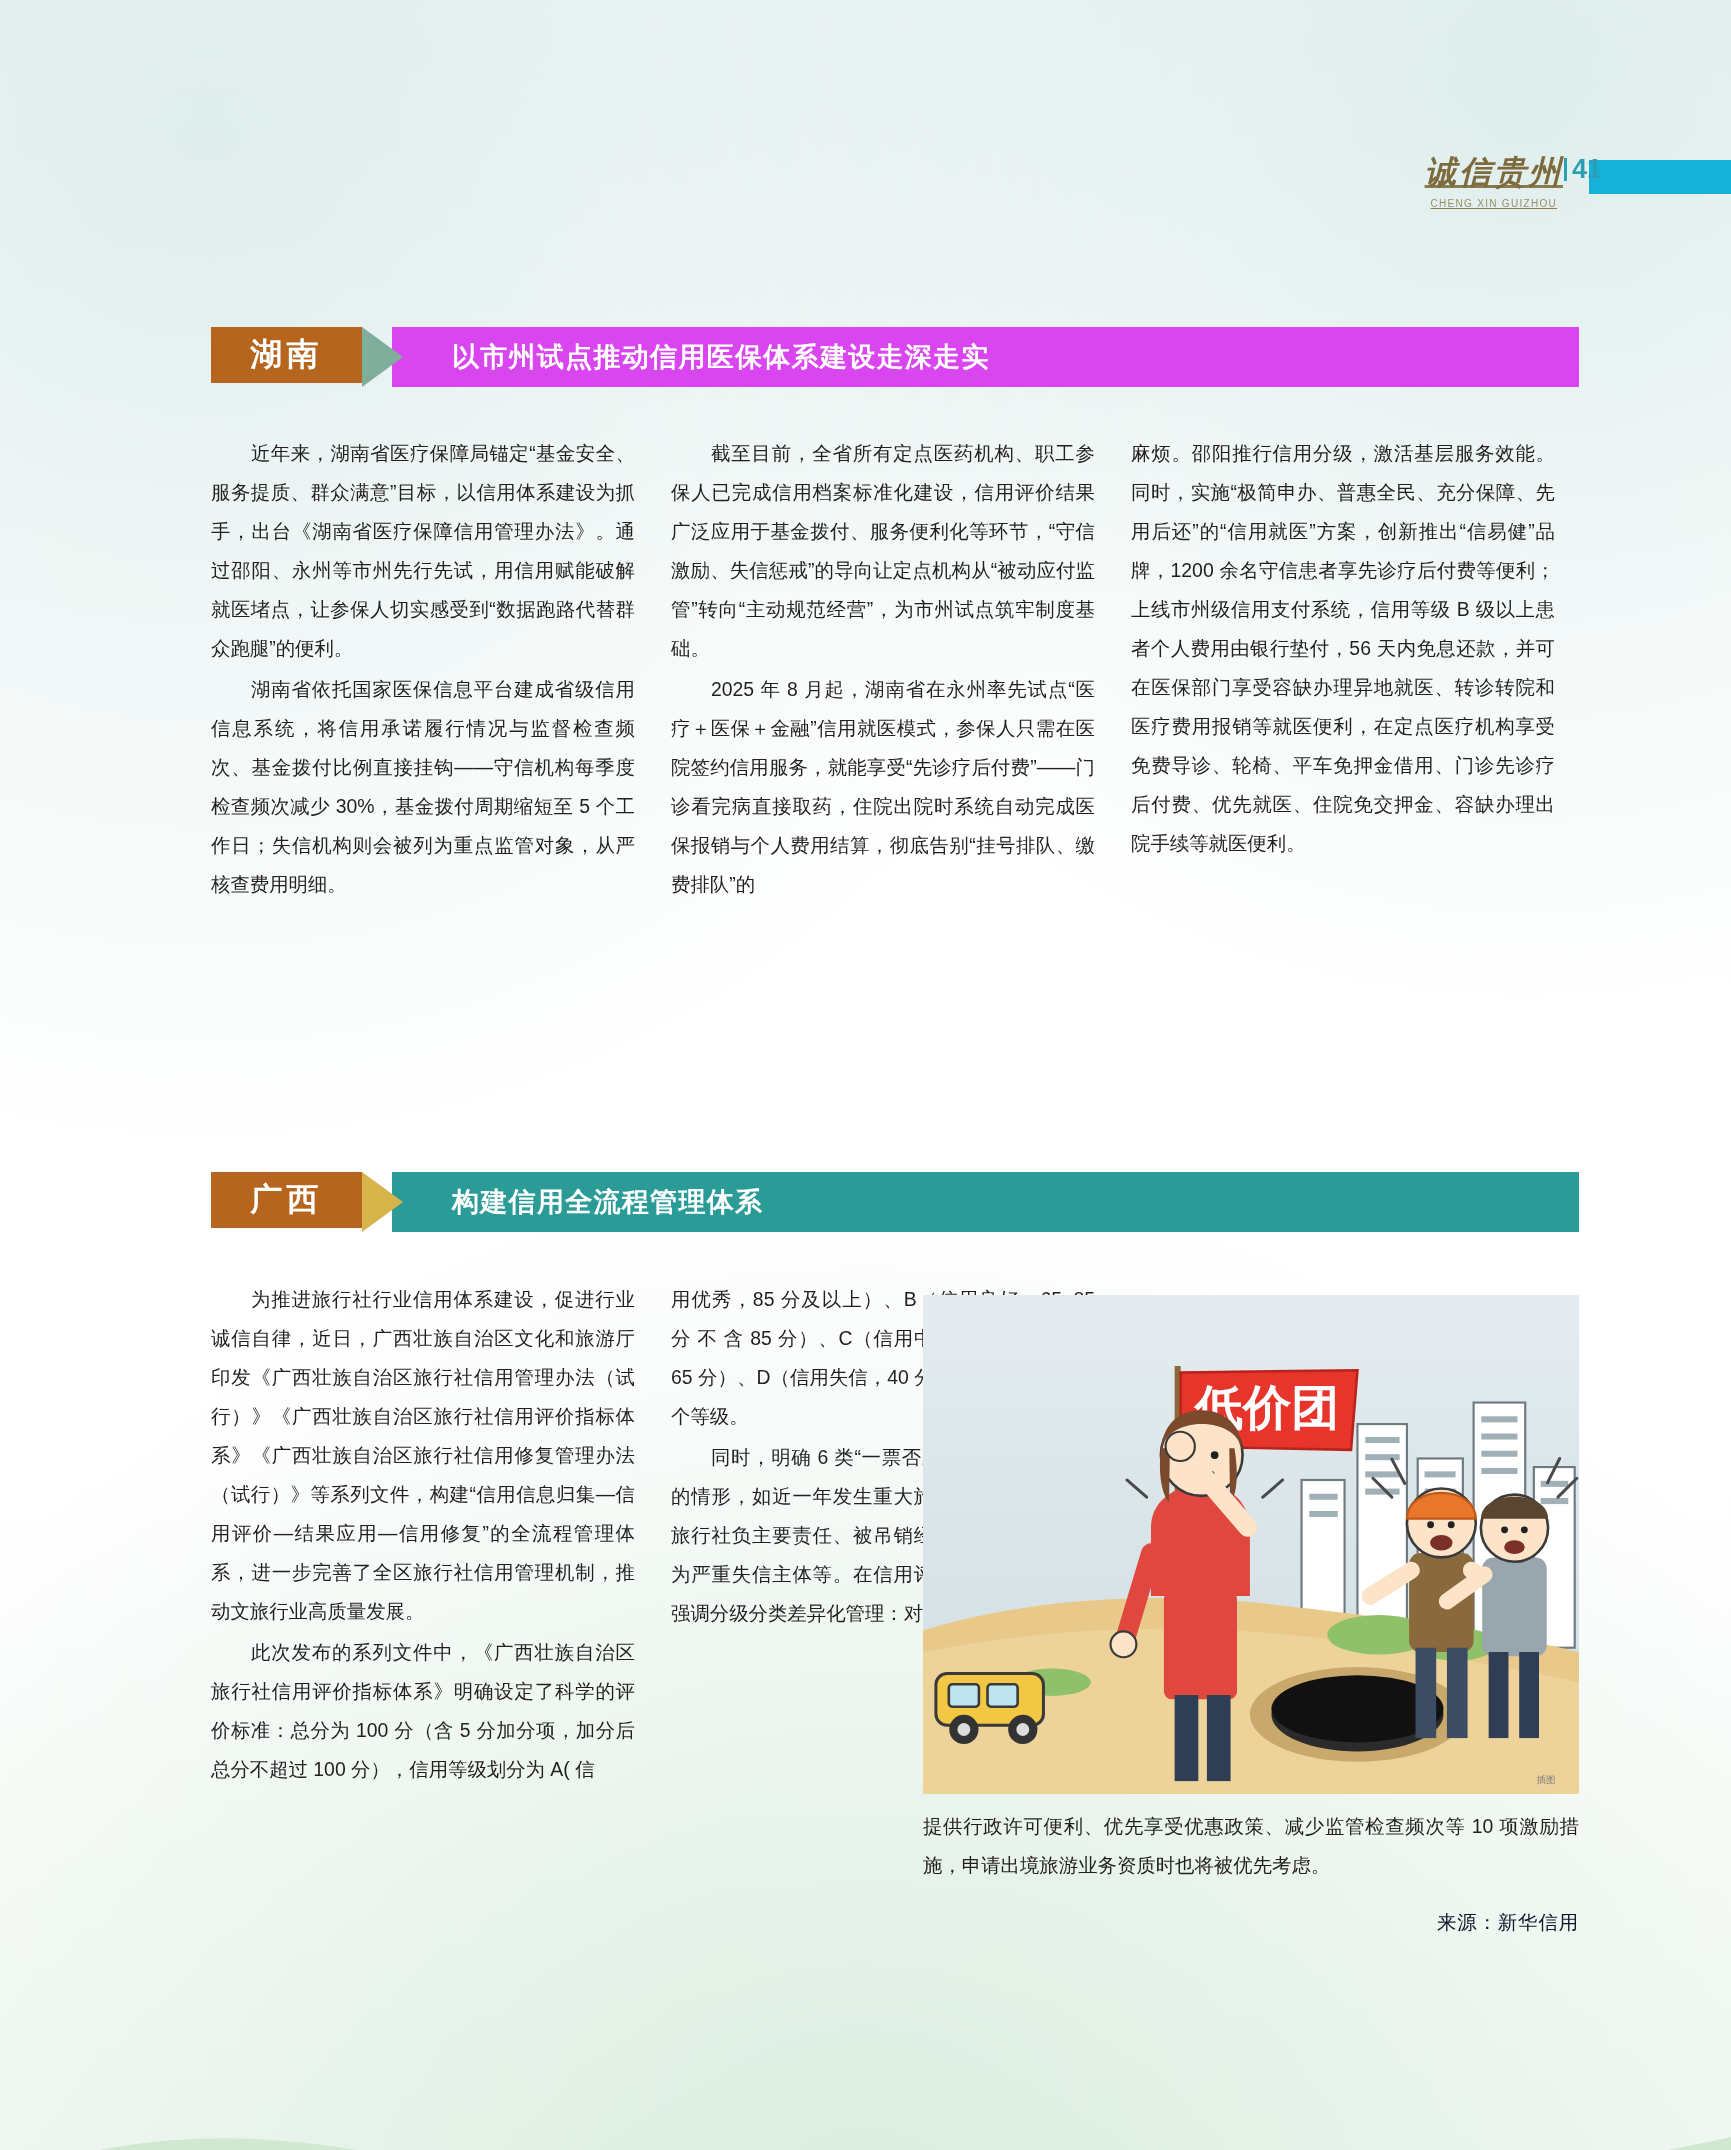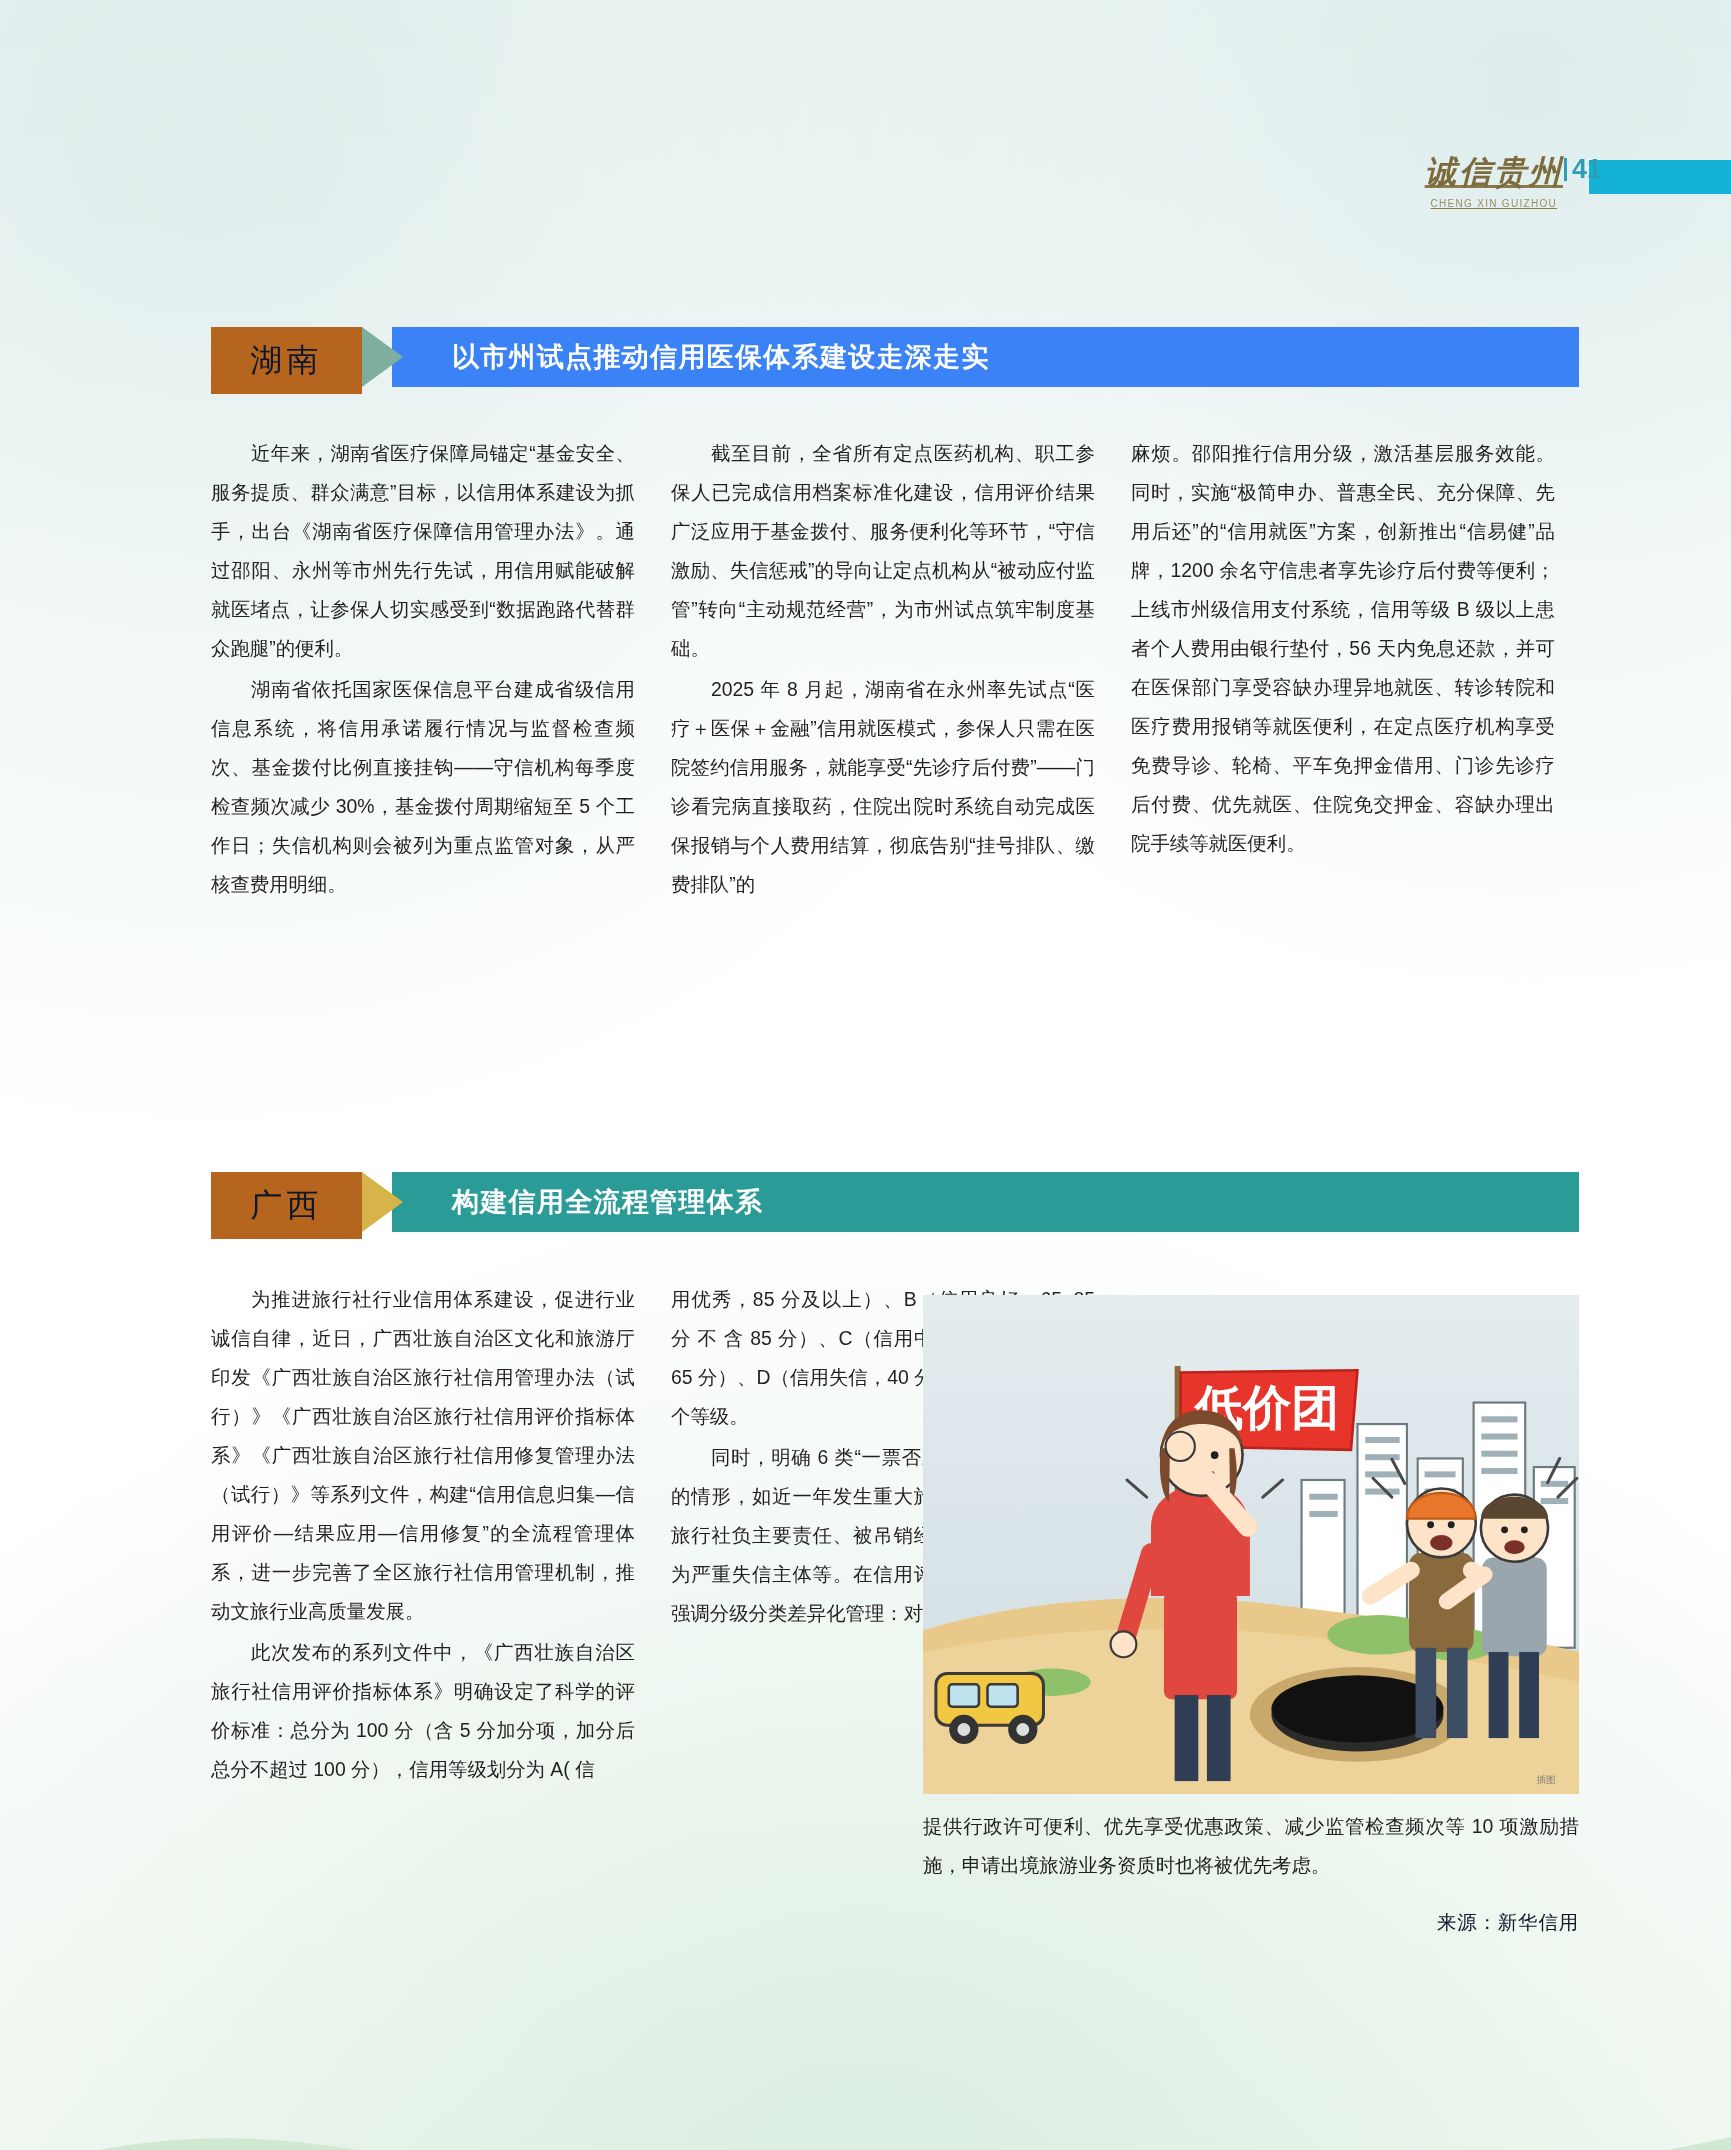--- a/index.html
+++ b/index.html
@@ -42,23 +42,23 @@
     font-family:"Liberation Sans",sans-serif;
   }
   .page-no .bar{
     display:inline-block;width:2.6px;height:23px;background:#2a9fb5;
     margin-right:5.2px;vertical-align:-2.6px;
   }
 
   
   .section-banner{position:absolute;height:60px;left:211px;width:1368px;}
   .banner-tag{
-    position:absolute;left:0;top:0;width:151px;height:67px;
+    position:absolute;left:0;top:0;width:151px;height:56px;
     display:flex;align-items:center;justify-content:center;
-    color:#0f172a;font-size:32px;font-weight:normal;letter-spacing:4.3px;
+    color:#ffffff;font-size:32px;font-weight:bold;letter-spacing:4.3px;
     font-family:"Liberation Sans",sans-serif;
   }
   .banner-arrow{
     position:absolute;left:151px;top:0;width:0;height:0;
     border-top:30px solid transparent;border-bottom:30px solid transparent;
   }
   .banner-body{
     position:absolute;left:181px;top:0;right:0;height:60px;
     display:flex;align-items:center;
   }
@@ -146,21 +146,21 @@
 <div class="brand">
   <div class="brand-cn">诚信贵州</div>
   <div class="brand-en">CHENG XIN GUIZHOU</div>
 </div>
 
 <div class="page-no">
   <span class="bar"></span><span>41</span>
 </div>
 
 <div class="section-banner" style="top:327px;">
-  <div class="banner-body" style="background:#3b82f6;">
+  <div class="banner-body" style="background:#d946ef;">
     <span class="banner-title">以市州试点推动信用医保体系建设走深走实</span>
   </div>
   <div class="banner-arrow" style="border-left:41px solid #7fae9c;"></div>
   <div class="banner-tag" style="background:#b5651d;">湖南</div>
 </div>
 
 <div class="cols" style="top:434px;left:211px;">
   <div class="col">
     <p class="para">近年来，湖南省医疗保障局锚定“基金安全、服务提质、群众满意”目标，以信用体系建设为抓手，出台《湖南省医疗保障信用管理办法》。通过邵阳、永州等市州先行先试，用信用赋能破解就医堵点，让参保人切实感受到“数据跑路代替群众跑腿”的便利。</p>
     <p class="para">湖南省依托国家医保信息平台建成省级信用信息系统，将信用承诺履行情况与监督检查频次、基金拨付比例直接挂钩——守信机构每季度检查频次减少 30%，基金拨付周期缩短至 5 个工作日；失信机构则会被列为重点监管对象，从严核查费用明细。</p>

